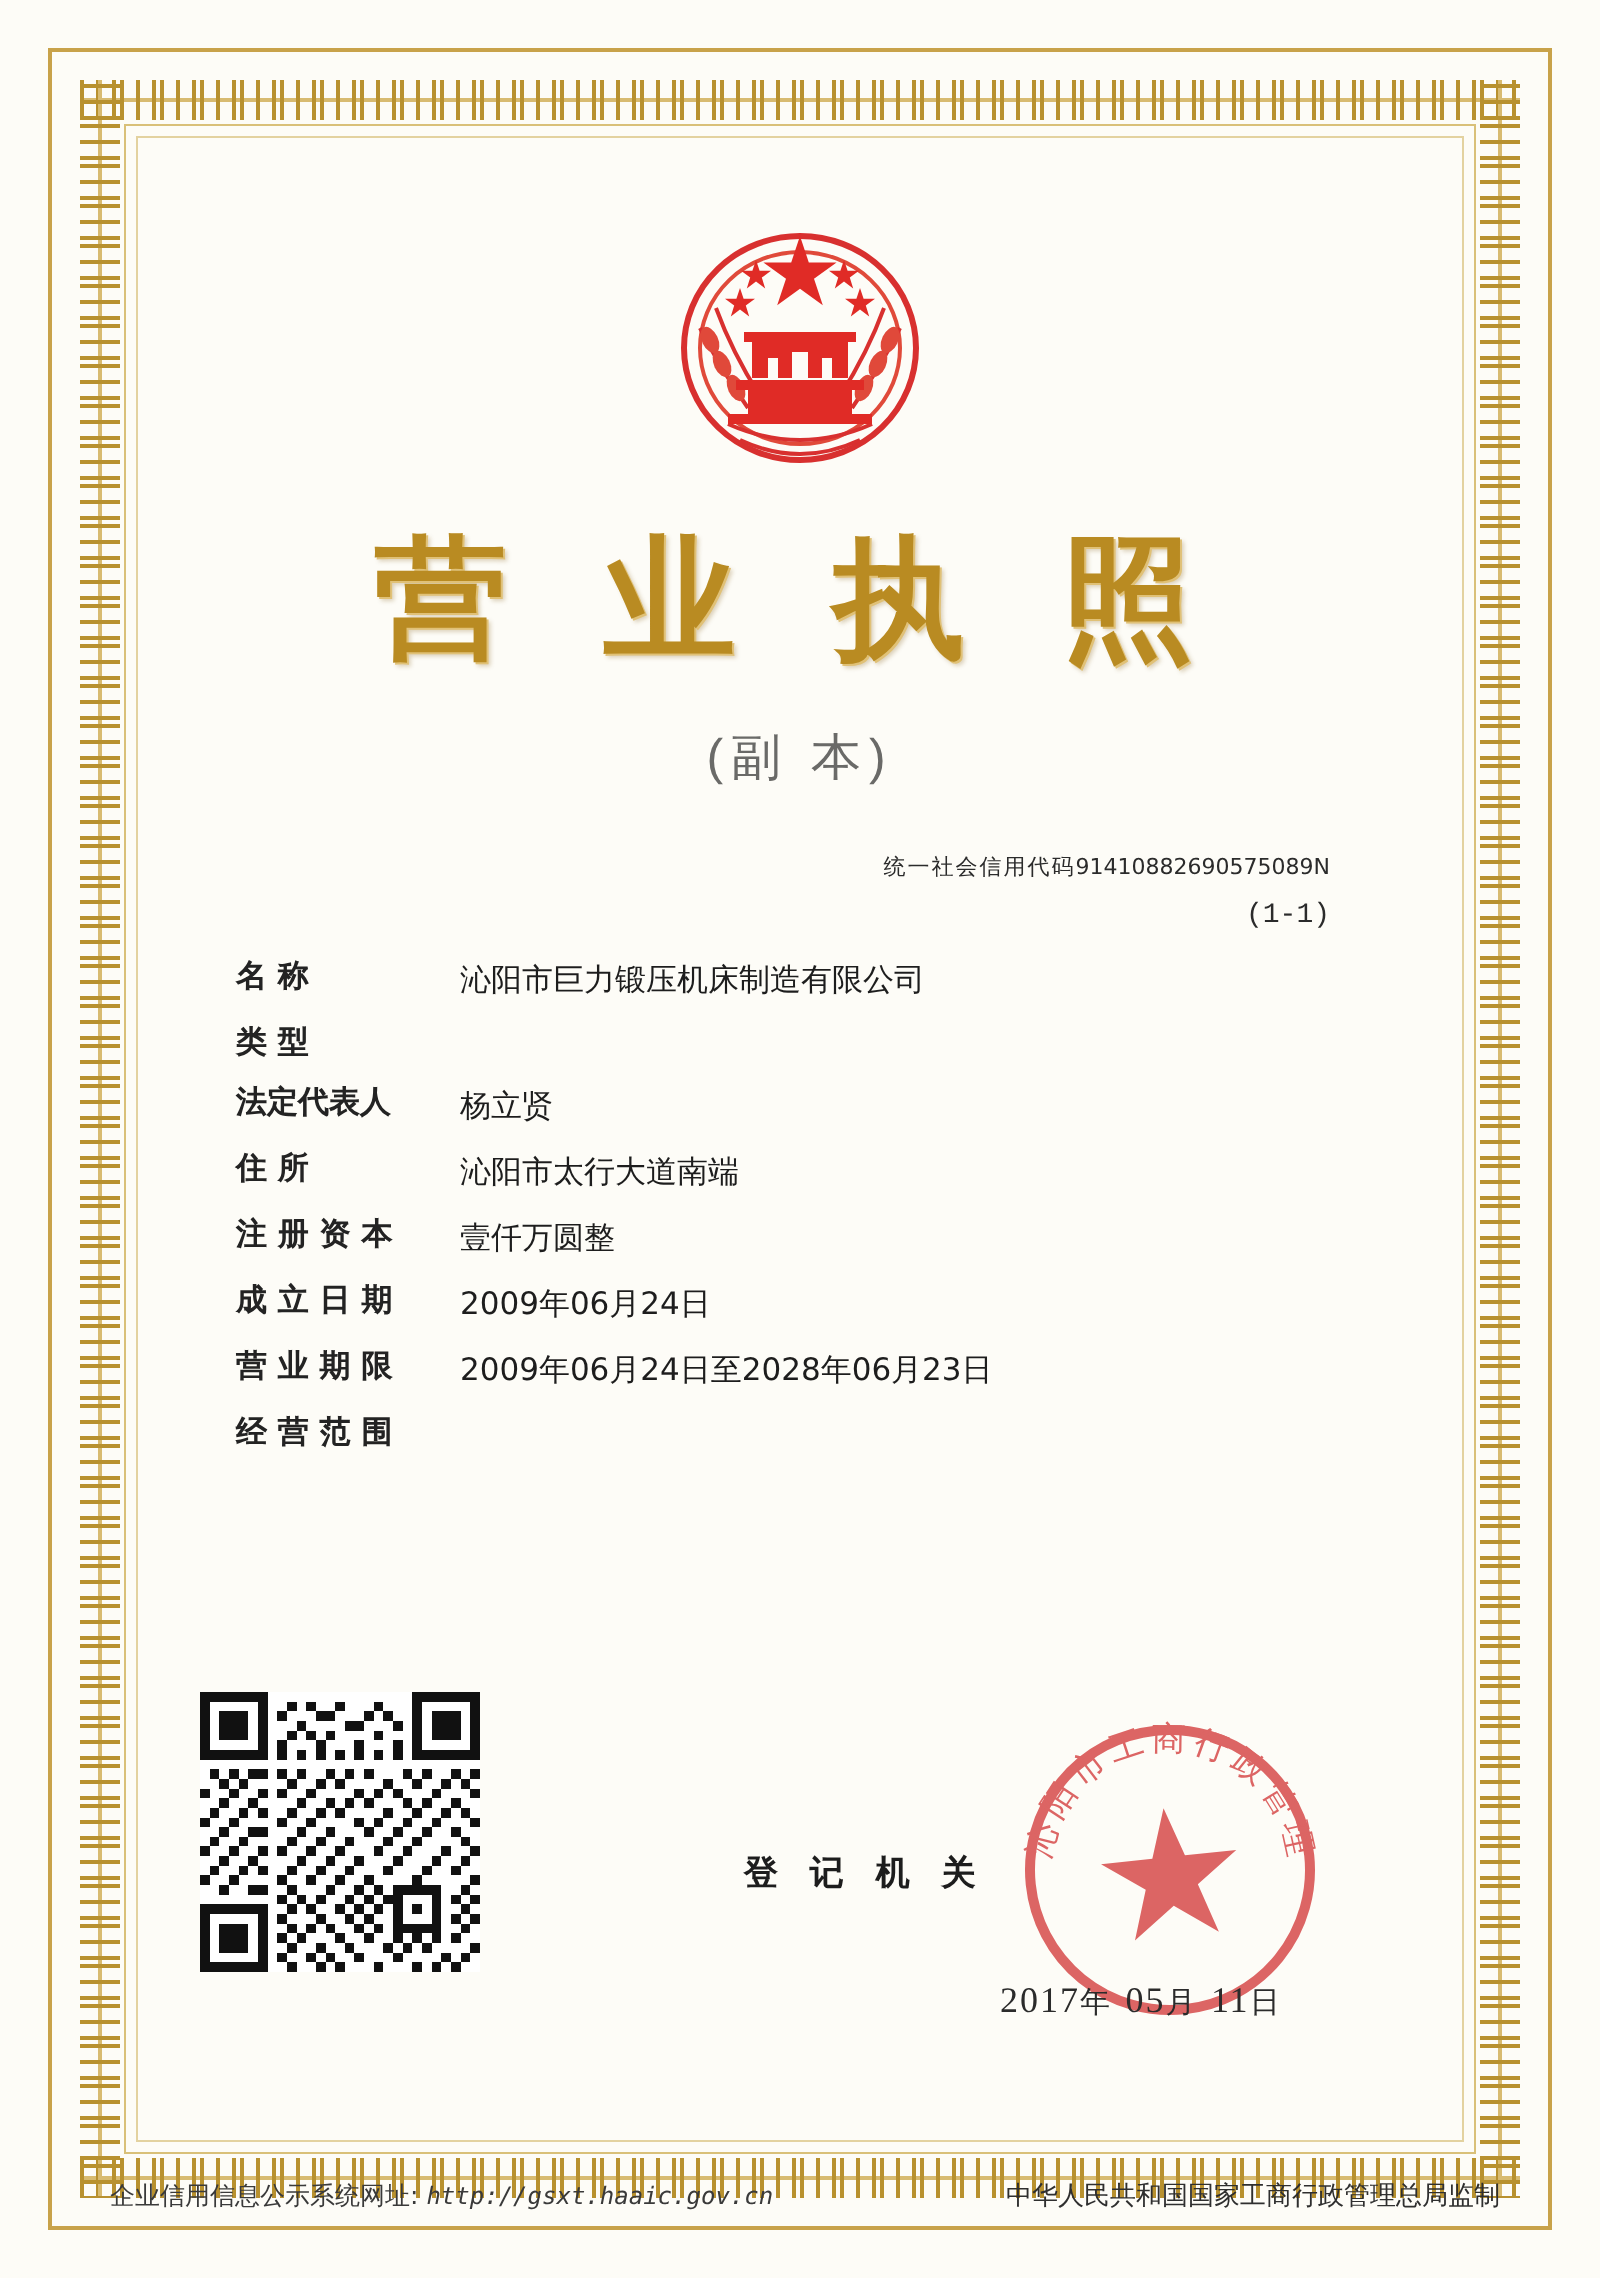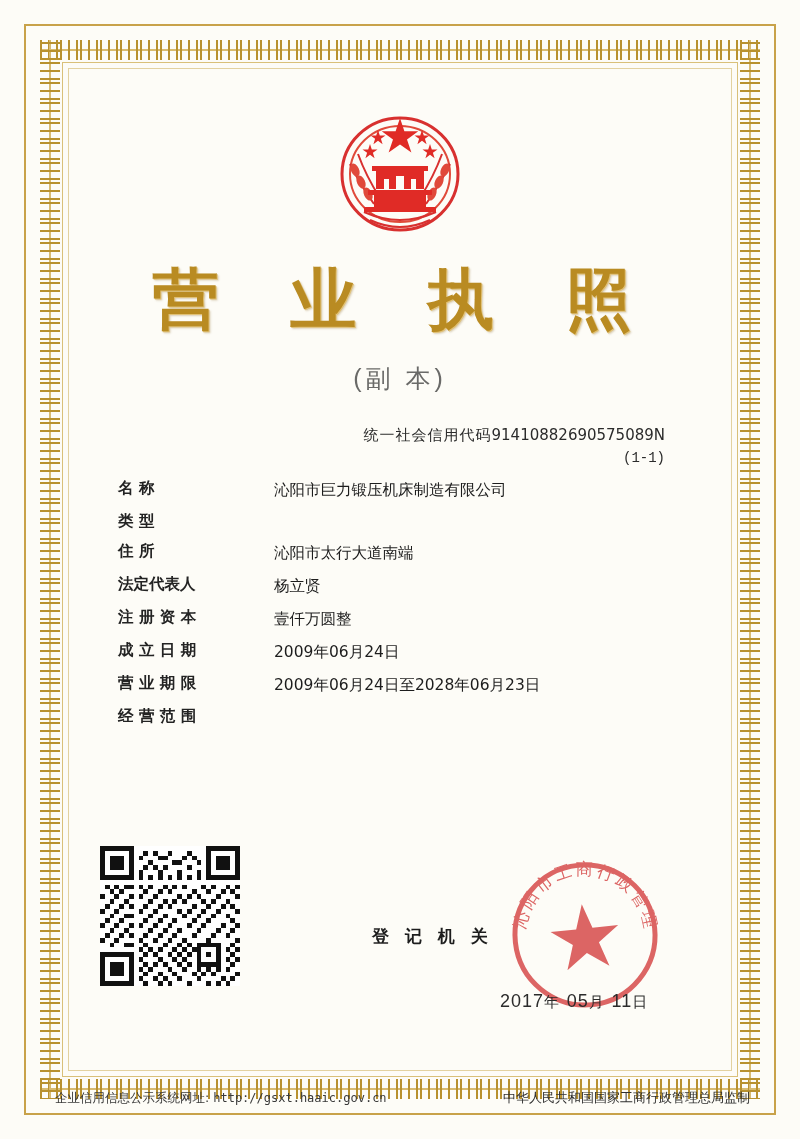--- a/index.html
+++ b/index.html
@@ -76,21 +76,21 @@
     width: 132px;
     height: 132px;
     position: relative;
   }
   
   .title {
     position: absolute;
     left: 0; right: 0;
     top: 255px;
     text-align: center;
-    font-family: Liberation Mono, monospace;
+    font-family: Liberation Serif, serif;
     font-size: 66px;
     font-weight: 700;
     letter-spacing: 16px;
     color: #b98b22;
     text-shadow: 1px 1px 0 #e0c177, 2px 2px 2px rgba(120,80,0,.25);
   }
   .subtitle {
     position: absolute;
     left: 0; right: 0;
     top: 362px;
@@ -99,21 +99,21 @@
     font-size: 25px;
     color: #6a6a68;
     letter-spacing: 4px;
   }
   
   .credit-line {
     position: absolute;
     right: 135px;
     top: 426px;
     font-family: "DejaVu Sans", sans-serif;
-    font-size: 15px;
+    font-size: 11px;
     color: #2b2b2b;
     white-space: nowrap;
   }
   .credit-label { letter-spacing: 1px; }
   .page-of {
     position: absolute;
     right: 135px;
     top: 450px;
     font-family: Liberation Mono, monospace;
     font-size: 14px;
@@ -125,21 +125,20 @@
   .fields {
     position: absolute;
     left: 118px;
     top: 478px;
     width: 560px;
   }
   .field-row {
     display: flex;
     align-items: flex-start;
     margin-bottom: 9px;
-    gap: 44px;
   }
   .field-label {
     width: 112px;
     flex: 0 0 112px;
     font-family: "DejaVu Sans", sans-serif;
     font-size: 15.5px;
     font-weight: 700;
     color: #232323;
     letter-spacing: 0px;
     white-space: nowrap;
@@ -182,42 +181,42 @@
   .date-line {
     position: absolute;
     left: 500px;
     top: 990px;
     font-family: "DejaVu Serif", serif;
     font-size: 18px;
     color: #2b2b2b;
     letter-spacing: 1px;
     white-space: nowrap;
   }
-  .date-line .num { font-family: Liberation Sans, sans-serif; }
+  .date-line .num { font-family: Liberation Serif, serif; }
   .date-line .cn { font-size: 15px; }
   
   .footer-left {
     position: absolute;
     left: 55px;
     bottom: 32px;
     font-family: "DejaVu Sans", sans-serif;
     font-size: 12.5px;
     color: #3a3a3a;
     white-space: nowrap;
   }
   .footer-right {
     position: absolute;
     right: 50px;
     bottom: 32px;
     font-family: Liberation Mono, monospace;
     font-size: 13px;
     color: #2f2f2f;
     white-space: nowrap;
   }
-  .url { font-family: "DejaVu Sans Mono", monospace; font-size: 12px; }
+  .url { font-family: "DejaVu Sans Mono", monospace; font-size: 12px; font-style: italic; }
 </style>
 </head>
 <body>
 
 <div class="page">
 
   <div class="border-outer"></div>
   <div class="greek-band band-h" style="left:40px;top:40px;right:40px;"></div>
   <div class="greek-band band-h" style="left:40px;bottom:40px;right:40px;"></div>
   <div class="greek-band band-v" style="left:40px;top:40px;bottom:40px;"></div>
@@ -290,30 +289,30 @@
       <div class="field-value">
         <span class="ln">沁阳市巨力锻压机床制造有限公司</span>
       </div>
     </div>
 
     <div class="field-row">
       <div class="field-label">类        型</div>
     </div>
 
     <div class="field-row">
+      <div class="field-label">法定代表人</div>
+      <div class="field-value">
+        <span class="ln">杨立贤</span>
+      </div>
+    </div>
+
+    <div class="field-row">
       <div class="field-label">住        所</div>
       <div class="field-value">
         <span class="ln">沁阳市太行大道南端</span>
-      </div>
-    </div>
-
-    <div class="field-row">
-      <div class="field-label">法定代表人</div>
-      <div class="field-value">
-        <span class="ln">杨立贤</span>
       </div>
     </div>
 
     <div class="field-row">
       <div class="field-label">注 册 资 本</div>
       <div class="field-value">
         <span class="ln">壹仟万圆整</span>
       </div>
     </div>
 

